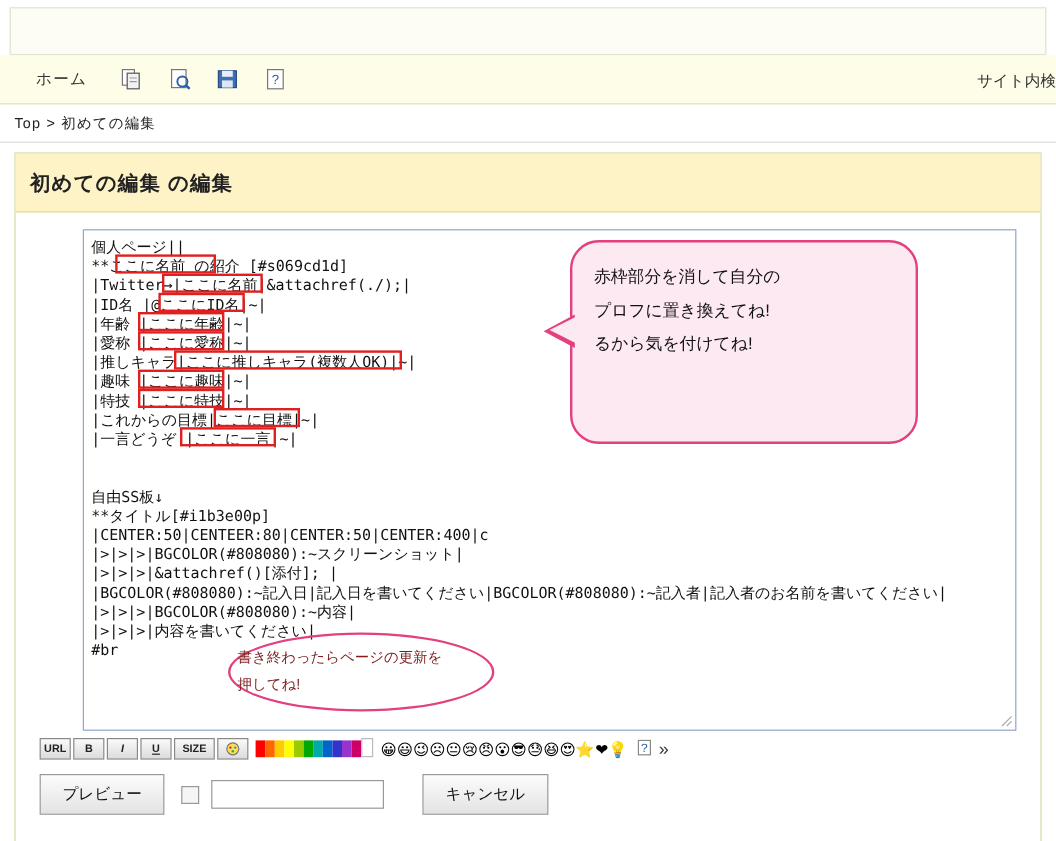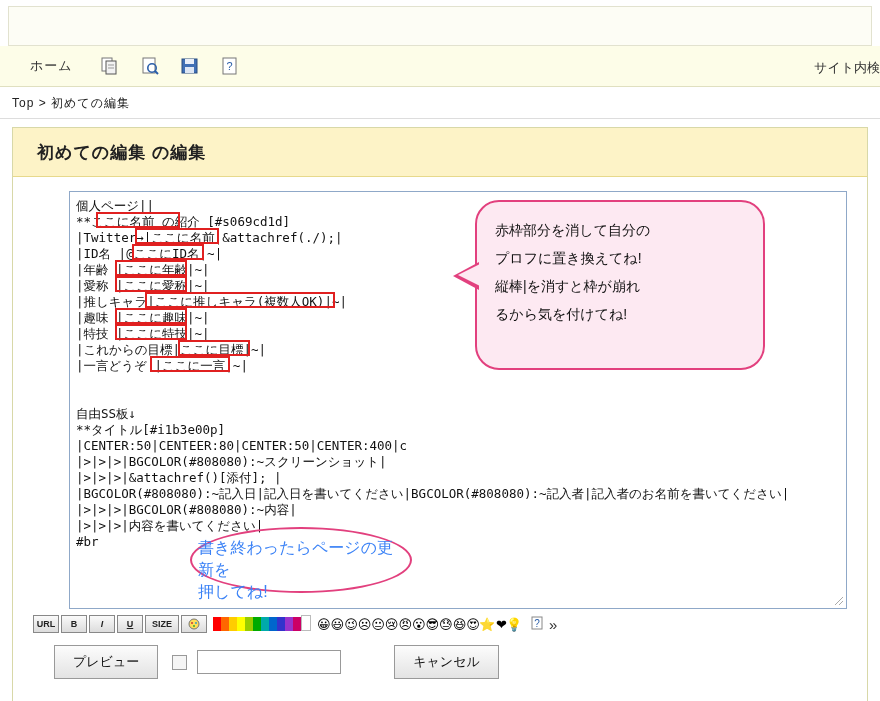--- a/index.html
+++ b/index.html
@@ -52,21 +52,21 @@
     border:1px solid #d8d8a8;
     background:#fff;
     height:600px;
     position:relative;
   }
   #pagetitle{
     background:#fdf3c7;
     border-bottom:1px solid #e7d98c;
     height:48px;
     display:flex;align-items:center;
-    padding-left:24px;
+    padding-left:12px;
     font-size:17px;font-weight:bold;color:#222;
     letter-spacing:1px;
   }
   
   #editorwrap{
     position:relative;
     margin:14px 20px 0 20px;
     padding-left:36px;
   }
   #editor{
@@ -123,21 +123,21 @@
   #oval{
     position:absolute;left:120px;top:335px;
     width:218px;height:62px;
     border:2px solid #e2407e;
     border-radius:50%/50%;
     background:transparent;
   }
   #ovaltext{
     position:absolute;left:128px;top:345px;
     width:210px;
-    font-size:16px;line-height:22px;color:#3b82f6;
+    font-size:12px;line-height:22px;color:#7f1d1d;
   }
   
   #fmtbar{
     margin:4px 20px 0 20px;
     display:flex;align-items:center;height:22px;
   }
   .fbtn{
     width:24px;height:16px;border:1px solid #888;
     background:linear-gradient(#fafafa,#dcdcdc);
     font-size:9px;display:flex;align-items:center;justify-content:center;
@@ -149,21 +149,20 @@
   
   #btnrow{
     margin:10px 20px 0 20px;
     display:flex;align-items:center;
   }
   .btn{
     border:1px solid #999;
     background:linear-gradient(#fcfcfc,#e3e3e3);
     padding:7px 18px;font-size:13px;color:#111;
     margin-right:14px;
-    margin-left:21px;
   }
   .btn-hl{position:relative;}
   .btn-hlbox{
     position:absolute;left:-4px;top:-4px;right:-4px;bottom:-4px;
     border:2px solid #e02020;pointer-events:none;
   }
   #chk{width:13px;height:13px;border:1px solid #999;background:#f5f5f5;margin-right:10px;}
   #txtin{
     border:1px solid #999;width:142px;height:22px;background:#fff;margin-right:32px;
   }
@@ -255,21 +254,20 @@
       <div class="rbox" style="left:45px;top:116px;width:72px;height:16px;"></div>
       <div class="rbox" style="left:45px;top:132px;width:72px;height:16px;"></div>
       <div class="rbox" style="left:108px;top:148px;width:72px;height:16px;"></div>
       <div class="rbox" style="left:80px;top:164px;width:80px;height:16px;"></div>
 
       <div id="balloon">
         <span class="tail"></span>
         <span class="tail2"></span>
         <div>赤枠部分を消して自分の</div>
         <div>プロフに置き換えてね!</div>
-        <div>縦棒|を消すと枠が崩れ</div>
         <div>るから気を付けてね!</div>
       </div>
 
       <div id="oval"></div>
       <div id="ovaltext">
         <div>書き終わったらページの更新を</div>
         <div>押してね!</div>
       </div>
 
       <span class="resize-grip">

